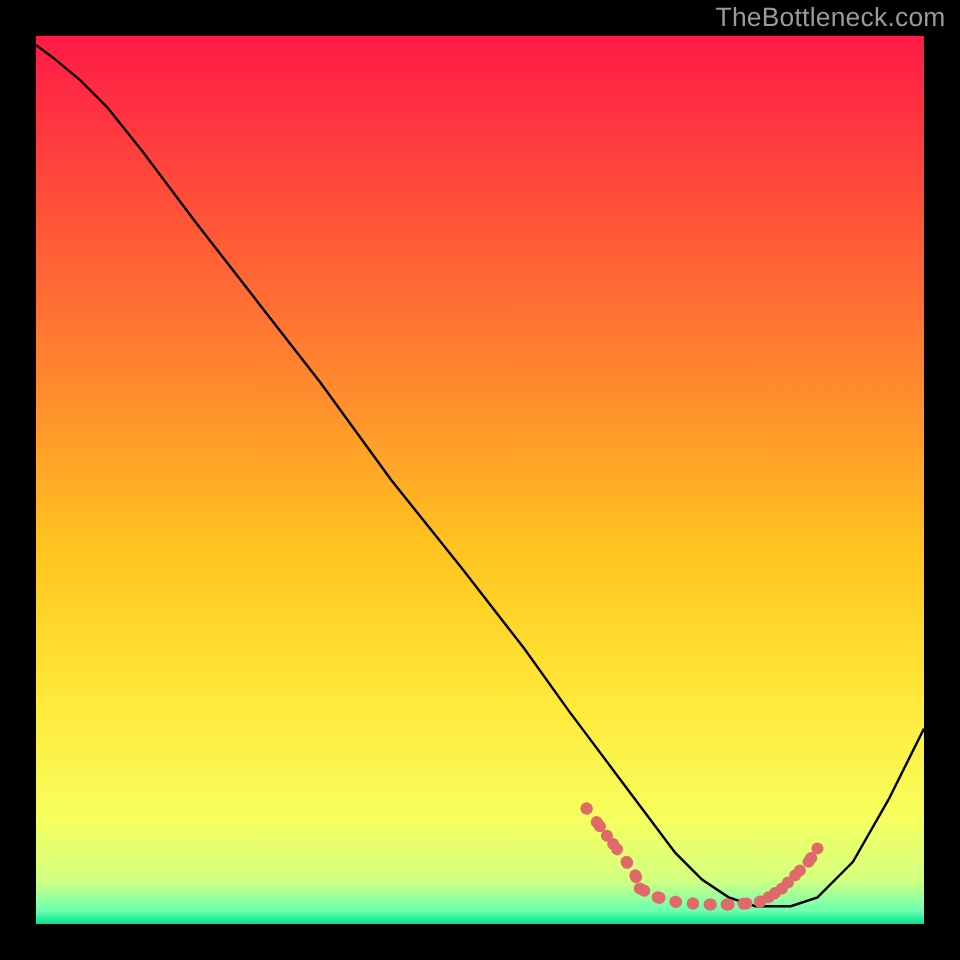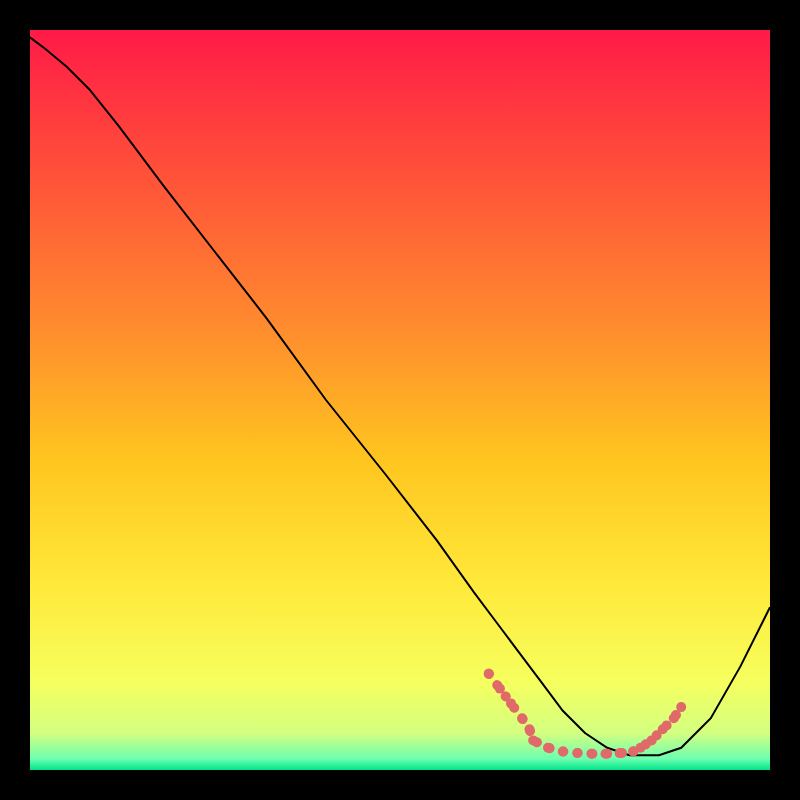--- a/index.html
+++ b/index.html
@@ -38,20 +38,21 @@
   .plot svg {
     display: block;
     width: 740px;
     height: 740px;
   }
 </style>
 </head>
 <body>
 
 <div class="frame">
+  <div class="watermark">TheBottleneck.com</div>
 
   <div class="plot">
     <svg id="chart-svg" viewBox="0 0 740 740" preserveAspectRatio="none">
       <defs>
         <linearGradient id="bg-grad" x1="0" y1="0" x2="0" y2="1">
             <stop offset="0%" stop-color="#ff1a47"></stop>
             <stop offset="18%" stop-color="#ff4d3a"></stop>
             <stop offset="40%" stop-color="#ff8b2e"></stop>
             <stop offset="57.99999999999999%" stop-color="#ffc51f"></stop>
             <stop offset="75%" stop-color="#ffe93a"></stop>

